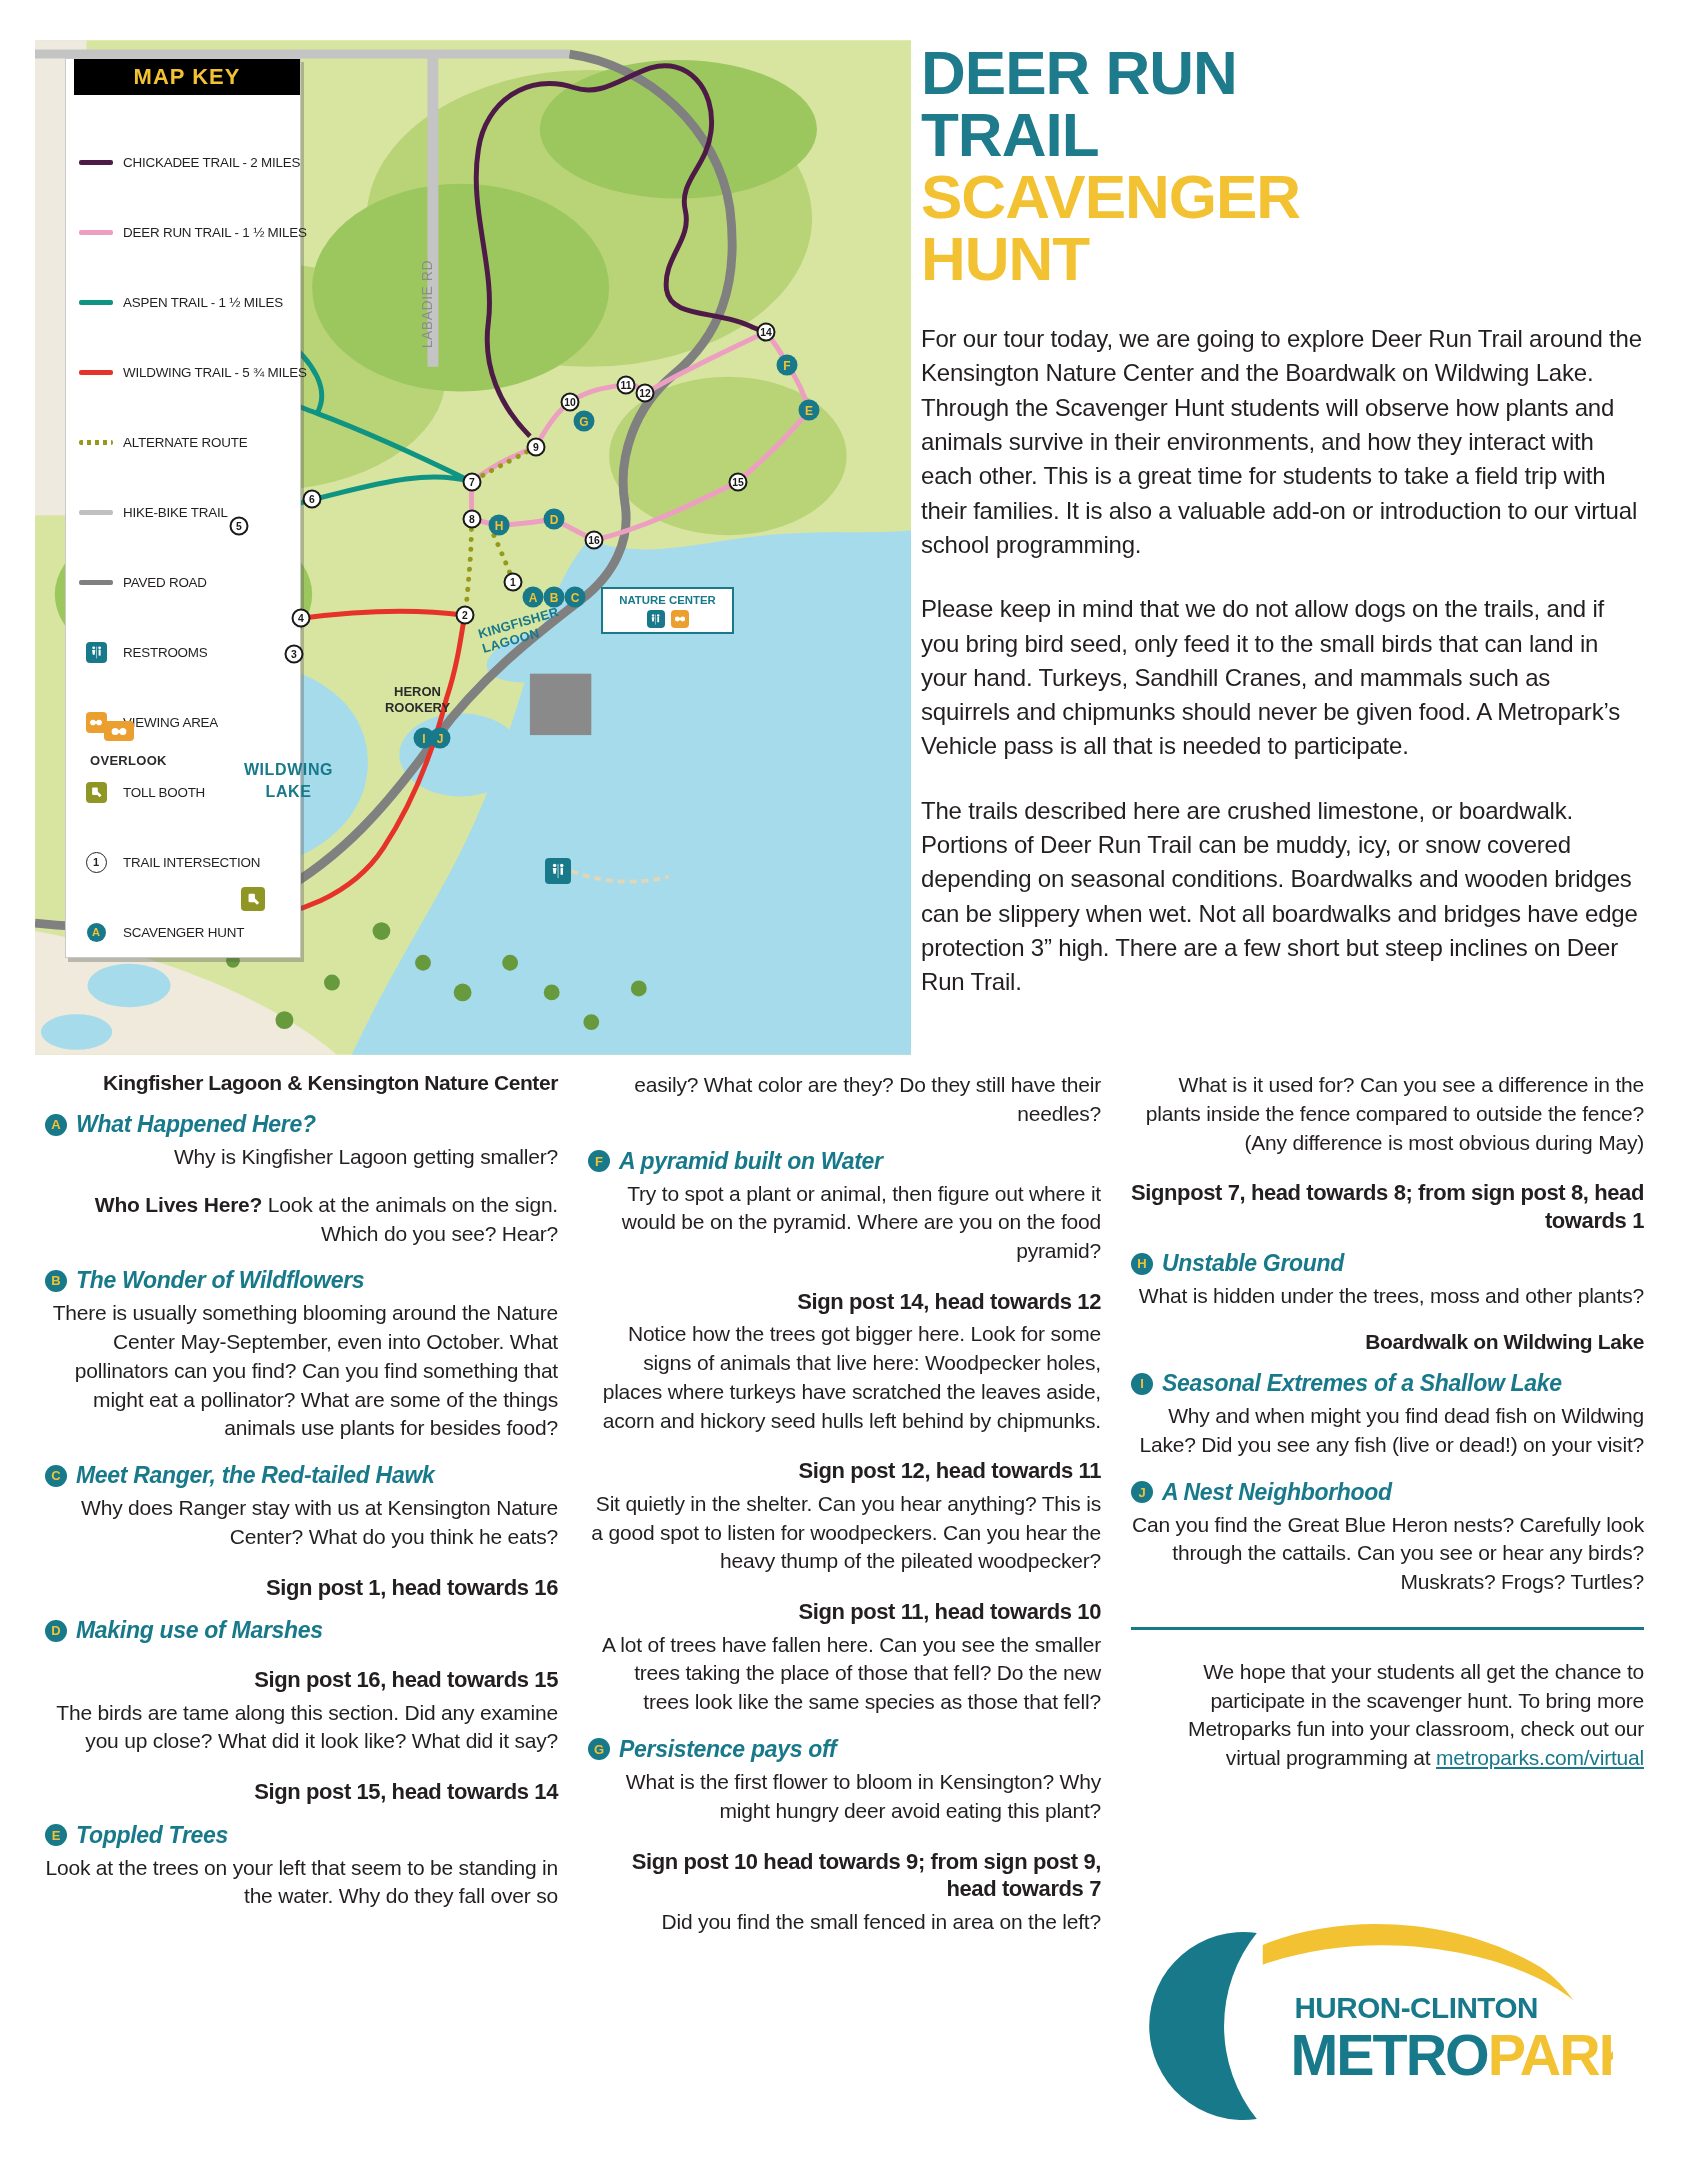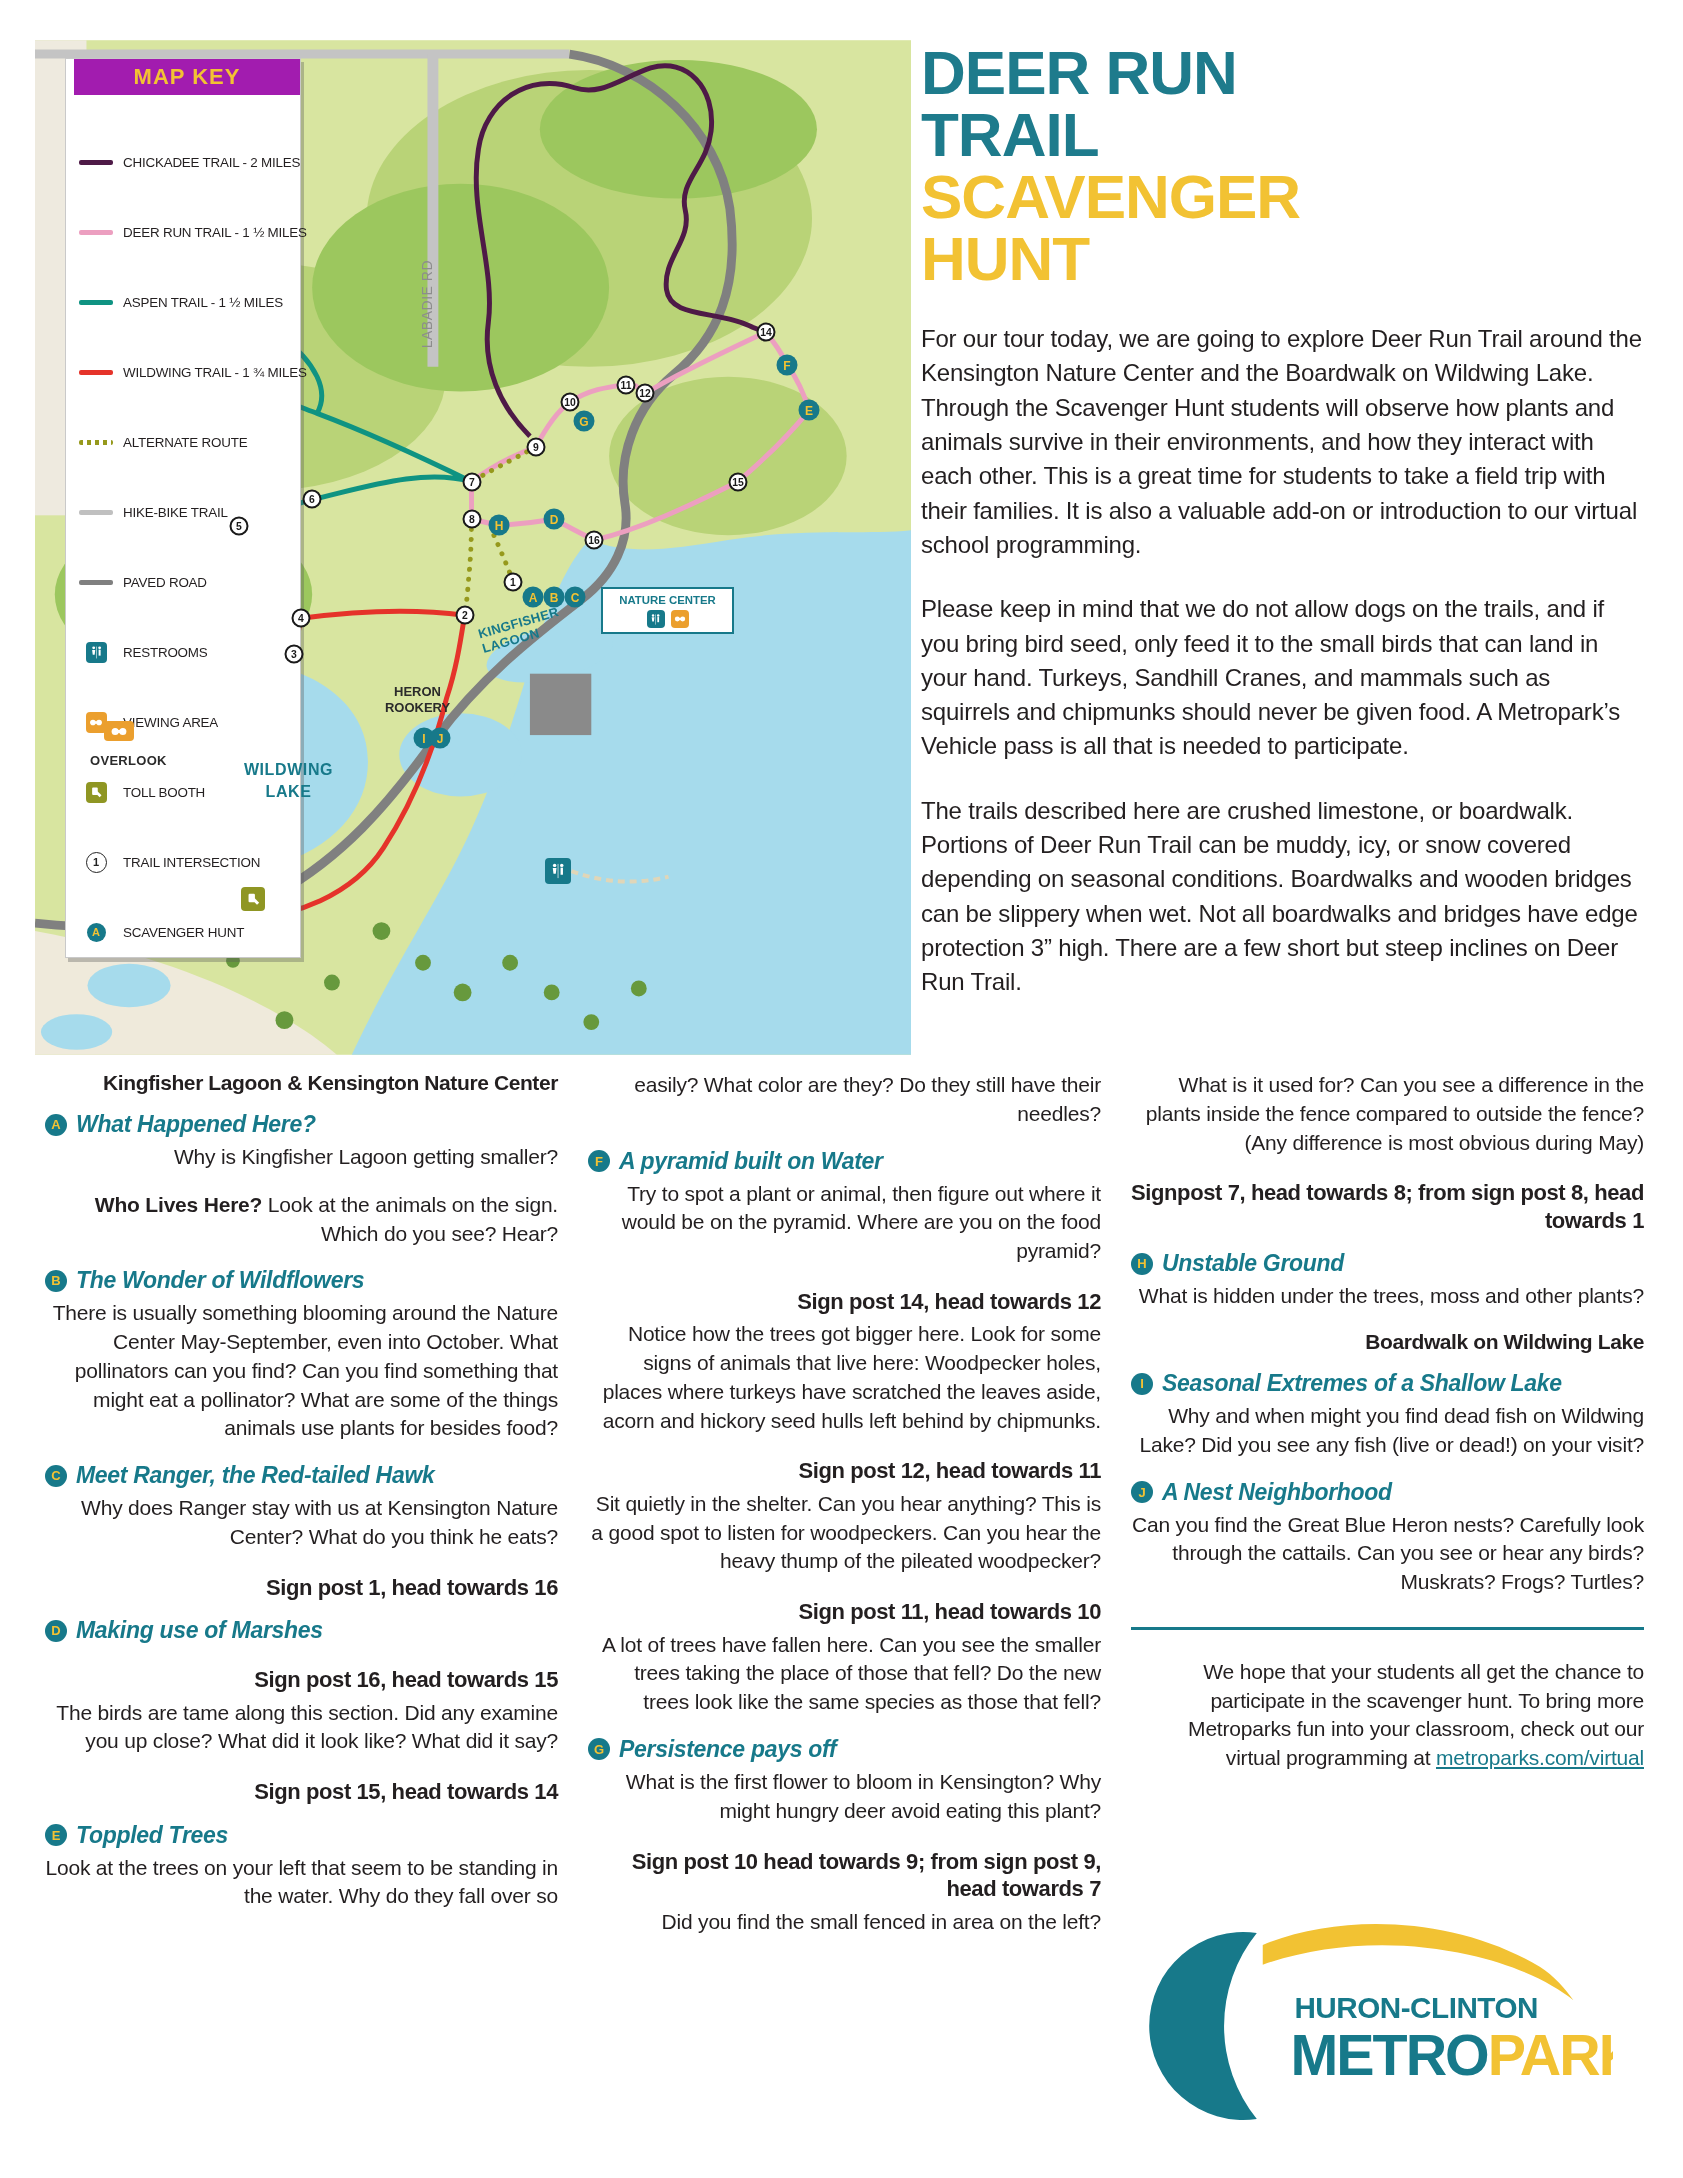--- a/index.html
+++ b/index.html
@@ -5,21 +5,21 @@
   html,body{margin:0;padding:0;}
   body{
     width:1683px;height:2178px;position:relative;background:#ffffff;
     font-family:"Liberation Sans", sans-serif;color:#231f20;overflow:hidden;
   }
   
   .map-area{position:absolute;left:35px;top:40px;width:876px;height:1015px;}
   .terrain{position:absolute;left:0;top:0;}
   .map-key{position:absolute;left:30px;top:18px;width:234px;background:#fff;
     border:1px solid #c9c9c9;box-shadow:3px 4px 0 rgba(90,90,90,.35);}
-  .map-key-header{background:#a21caf;color:#f2c233;font-weight:bold;font-size:22px;
+  .map-key-header{background:#000000;color:#f2c233;font-weight:bold;font-size:22px;
     text-align:center;padding:5px 0;letter-spacing:1px;margin-left:8px;}
   .key-list{padding:10px 6px 12px 12px;}
   .key-row{display:flex;align-items:center;height:26px;gap:9px;margin-top:44px;}
   .key-swatch-wrap{width:36px;flex:0 0 36px;display:flex;justify-content:center;}
   .swatch-line{width:34px;height:5px;border-radius:2px;}
   .key-icon{width:21px;height:21px;border-radius:4px;display:flex;align-items:center;justify-content:center;}
   .key-circle{width:19px;height:19px;border-radius:50%;display:flex;align-items:center;
     justify-content:center;font-size:11px;font-weight:bold;}
   .key-label{font-size:13.4px;letter-spacing:-0.2px;white-space:nowrap;}
   
@@ -162,21 +162,21 @@
         <div class="key-row">
           <span class="key-swatch-wrap">
             <span class="swatch-line" style="background: rgb(15, 147, 130);"></span>
           </span>
           <span class="key-label">ASPEN TRAIL - 1 ½ MILES</span>
         </div>
         <div class="key-row">
           <span class="key-swatch-wrap">
             <span class="swatch-line" style="background: rgb(229, 51, 42);"></span>
           </span>
-          <span class="key-label">WILDWING TRAIL - 1 ¾ MILES</span>
+          <span class="key-label">WILDWING TRAIL - 5 ¾ MILES</span>
         </div>
         <div class="key-row">
           <span class="key-swatch-wrap">
             <span class="swatch-line" style="background-image: repeating-linear-gradient(90deg, rgb(150, 153, 28) 0px, rgb(150, 153, 28) 4px, transparent 4px, transparent 8px);"></span>
           </span>
           <span class="key-label">ALTERNATE ROUTE</span>
         </div>
         <div class="key-row">
           <span class="key-swatch-wrap">
             <span class="swatch-line" style="background: rgb(192, 192, 192);"></span>

